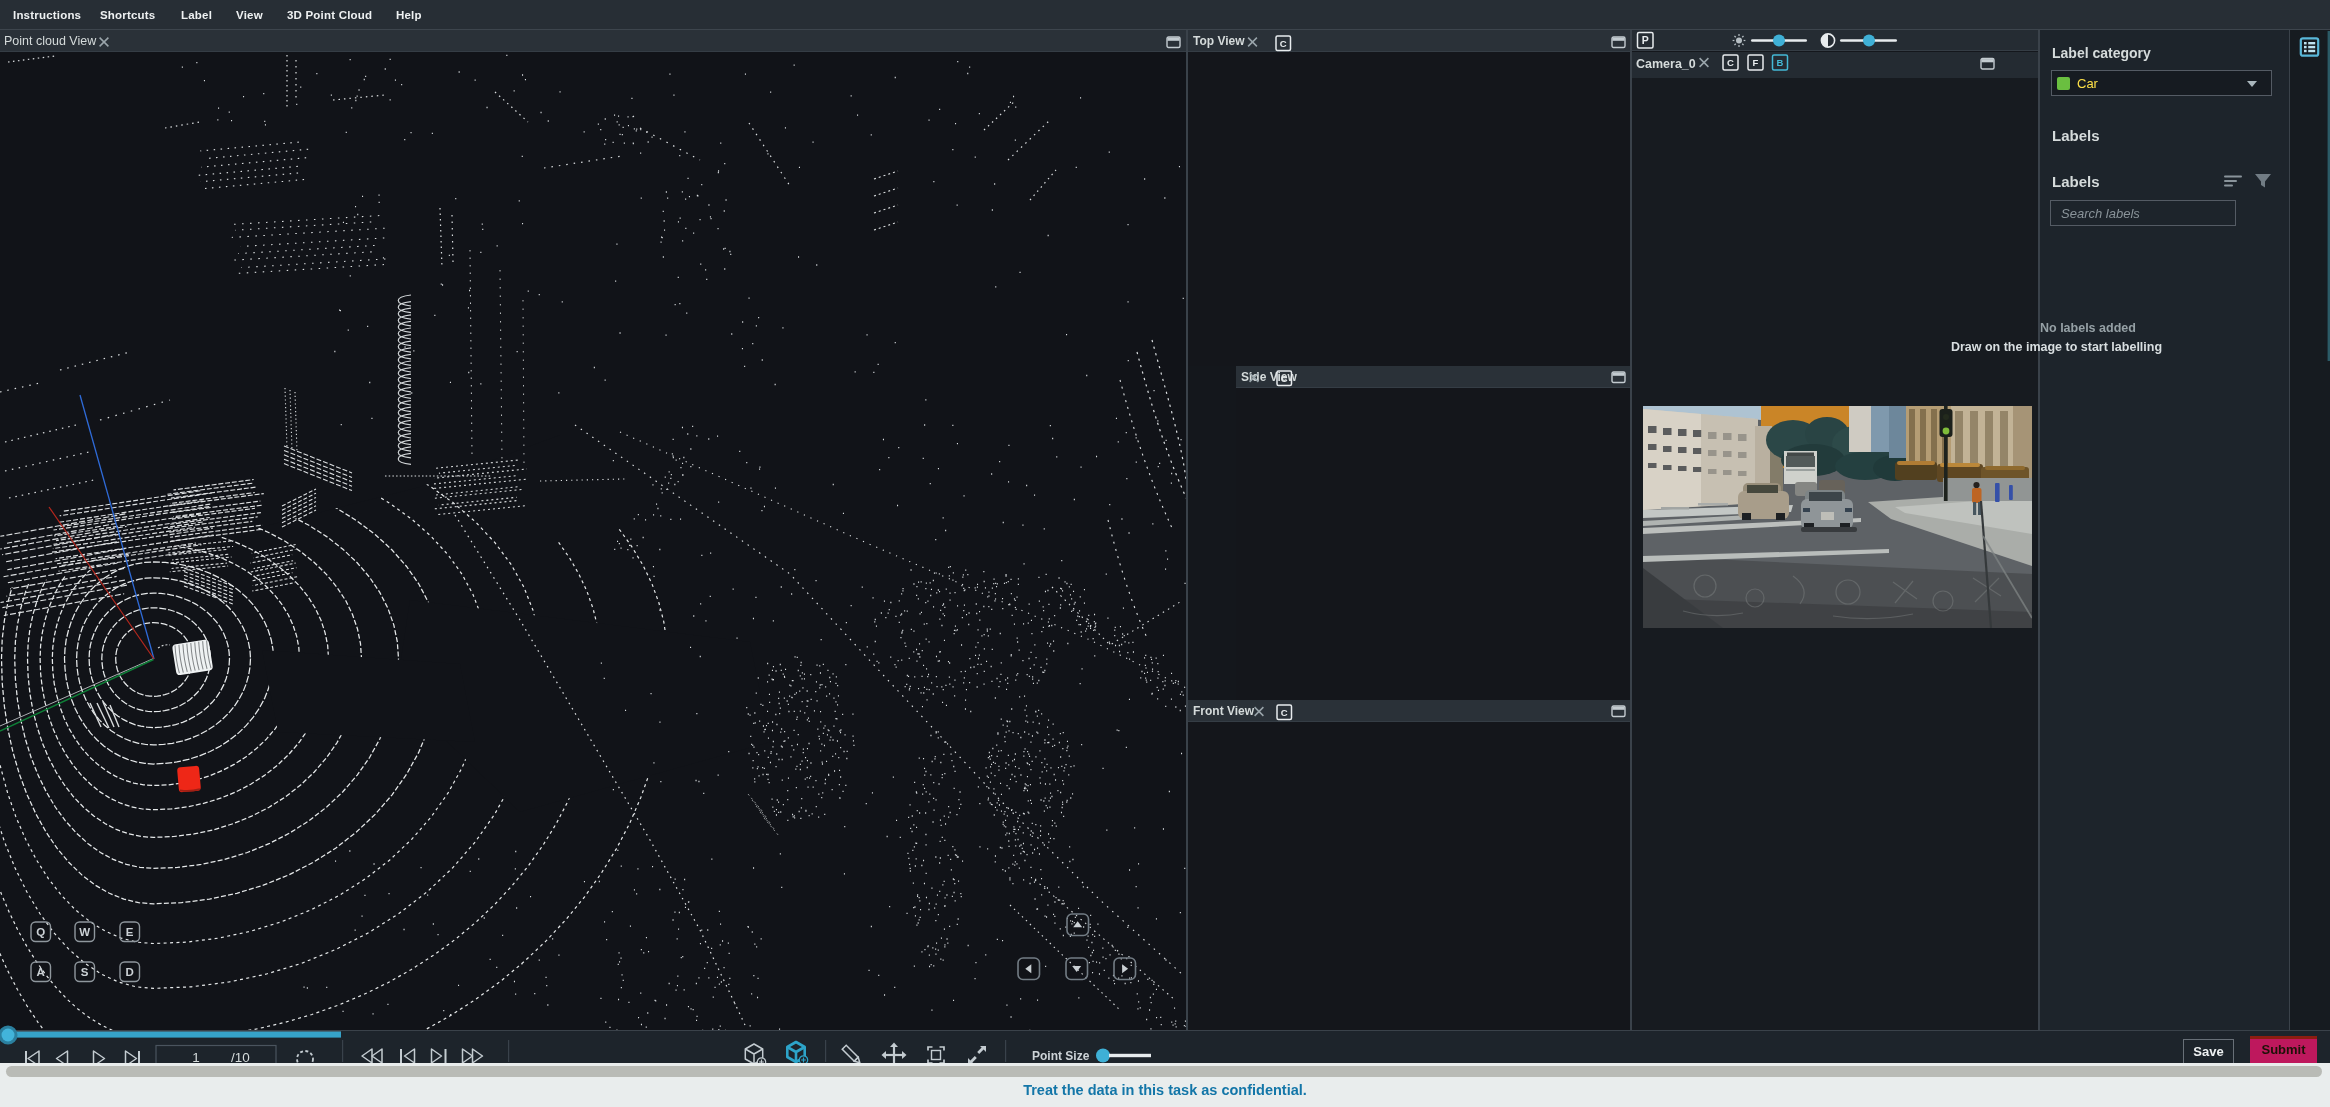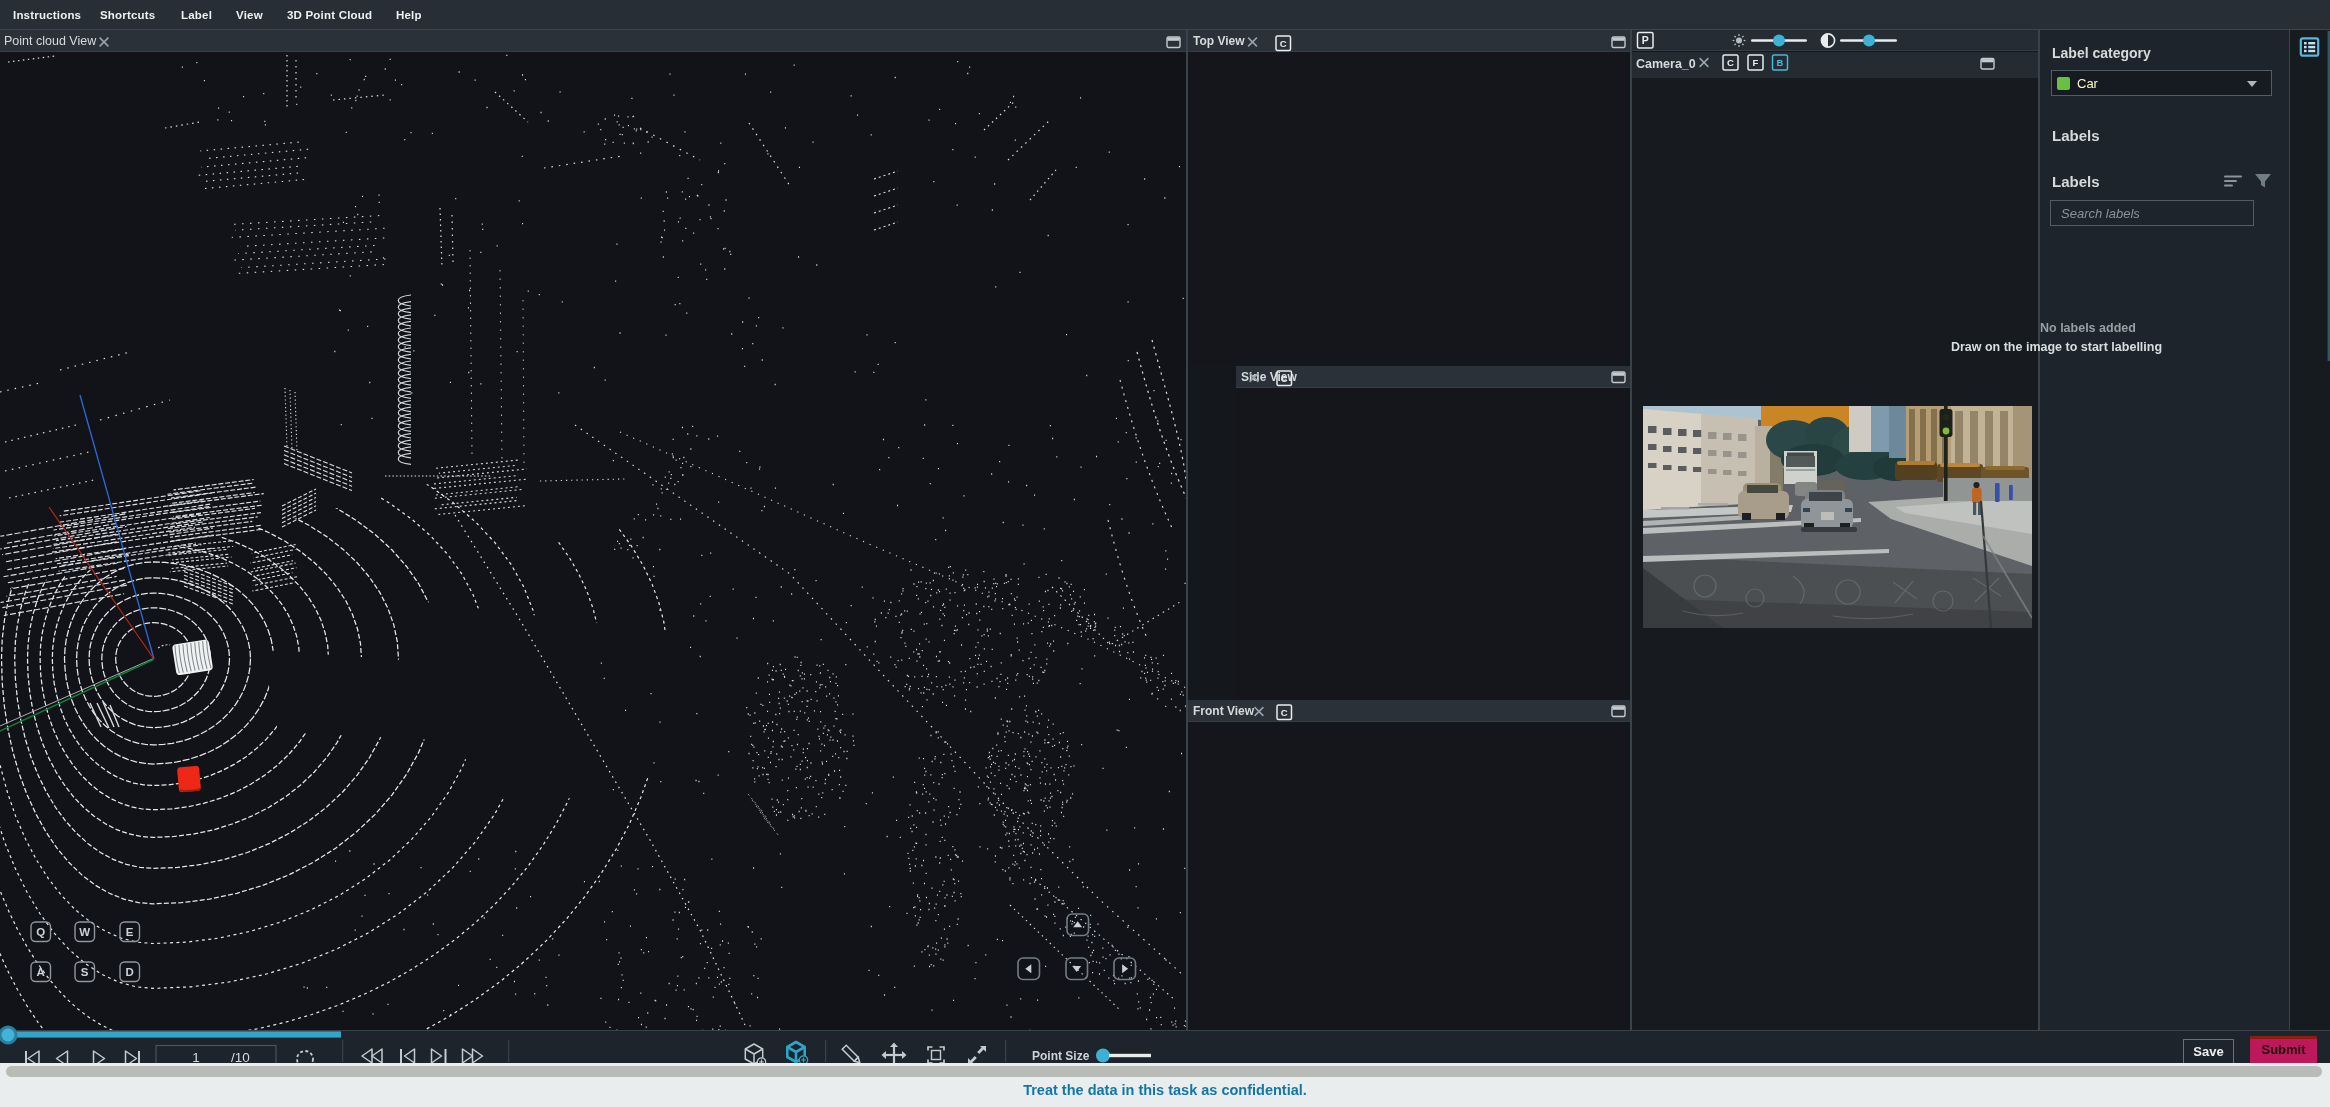--- a/index.html
+++ b/index.html
@@ -381,26 +381,26 @@
     <path d="M340,130 L389,212" stroke="#7f8484" stroke-width="1.8" fill="none" opacity="0.75"></path>
   </svg>
 <div class="abs" style="left:2038px;top:30px;width:2px;height:1002px;background:#3a424a"></div>
 
 <div class="abs" style="left:2040px;top:30px;width:249px;height:1002px;background:#1d242b"></div>
 <div class="abs" style="left:2289px;top:30px;width:1px;height:1002px;background:#3a424a"></div>
 <div class="abs" style="left:2290px;top:30px;width:40px;height:1002px;background:#161b20"></div>
 <div class="abs" style="left:2052px;top:45px;color:#d5dbdb;font-size:14px;font-weight:bold">Label category</div>
 <div class="abs" style="left:2051px;top:70px;width:221px;height:26px;border:1px solid #545b64;background:#161b21">
  <div class="abs" style="left:5px;top:5.5px;width:13px;height:13px;background:#6abf40;border-radius:2px"></div>
- <div class="abs" style="left:25px;top:5px;color:#fef9c3;font-size:13px">Car</div>
+ <div class="abs" style="left:25px;top:5px;color:#fde047;font-size:13px">Car</div>
  <div class="abs" style="left:195px;top:10px;width:0;height:0;border-left:5.5px solid transparent;border-right:5.5px solid transparent;border-top:6.5px solid #aab7bd"></div>
 </div>
 <div class="abs" style="left:2052px;top:127px;color:#d5dbdb;font-size:15px;font-weight:bold">Labels</div>
 <div class="abs" style="left:2052px;top:173px;color:#d5dbdb;font-size:15px;font-weight:bold">Labels</div>
-<div class="abs" style="left:2050px;top:200px;width:204px;height:26px;border:1px solid #545b64;background:transparent">
+<div class="abs" style="left:2050px;top:200px;width:186px;height:26px;border:1px solid #545b64;background:transparent">
  <div class="abs" style="left:10px;top:5px;color:#8a949a;font-size:13px;font-style:italic">Search labels</div>
 </div>
 <div class="abs" style="left:2040px;top:321px;width:249px;color:#95a0a5;font-size:12.5px;font-weight:bold">No labels added</div>
 <div class="abs" style="left:1932px;top:340px;width:249px;text-align:center;color:#d8dee0;font-size:12.5px;font-weight:bold">Draw on the image to start labelling</div>
 
 <div class="abs" style="left:0;top:1030px;width:2330px;height:33px;background:#1d242b;border-top:1px solid #3a424a"></div>
 <div class="abs" style="left:2183px;top:1039px;width:51px;height:28px;border:1px solid #687078;color:#eef1f2;font-size:13px;font-weight:bold;text-align:center;line-height:23px;z-index:60">Save</div>
 <div class="abs" style="left:2250px;top:1036px;width:67px;height:27px;background:#be185d;border-top:3px solid #8c1d11;color:#1d1207;font-size:13px;font-weight:bold;text-align:center;line-height:22px;z-index:60">Submit</div>
 
 <div class="abs" style="left:0;top:1063px;width:2330px;height:44px;background:#e9eded;z-index:70"></div>

